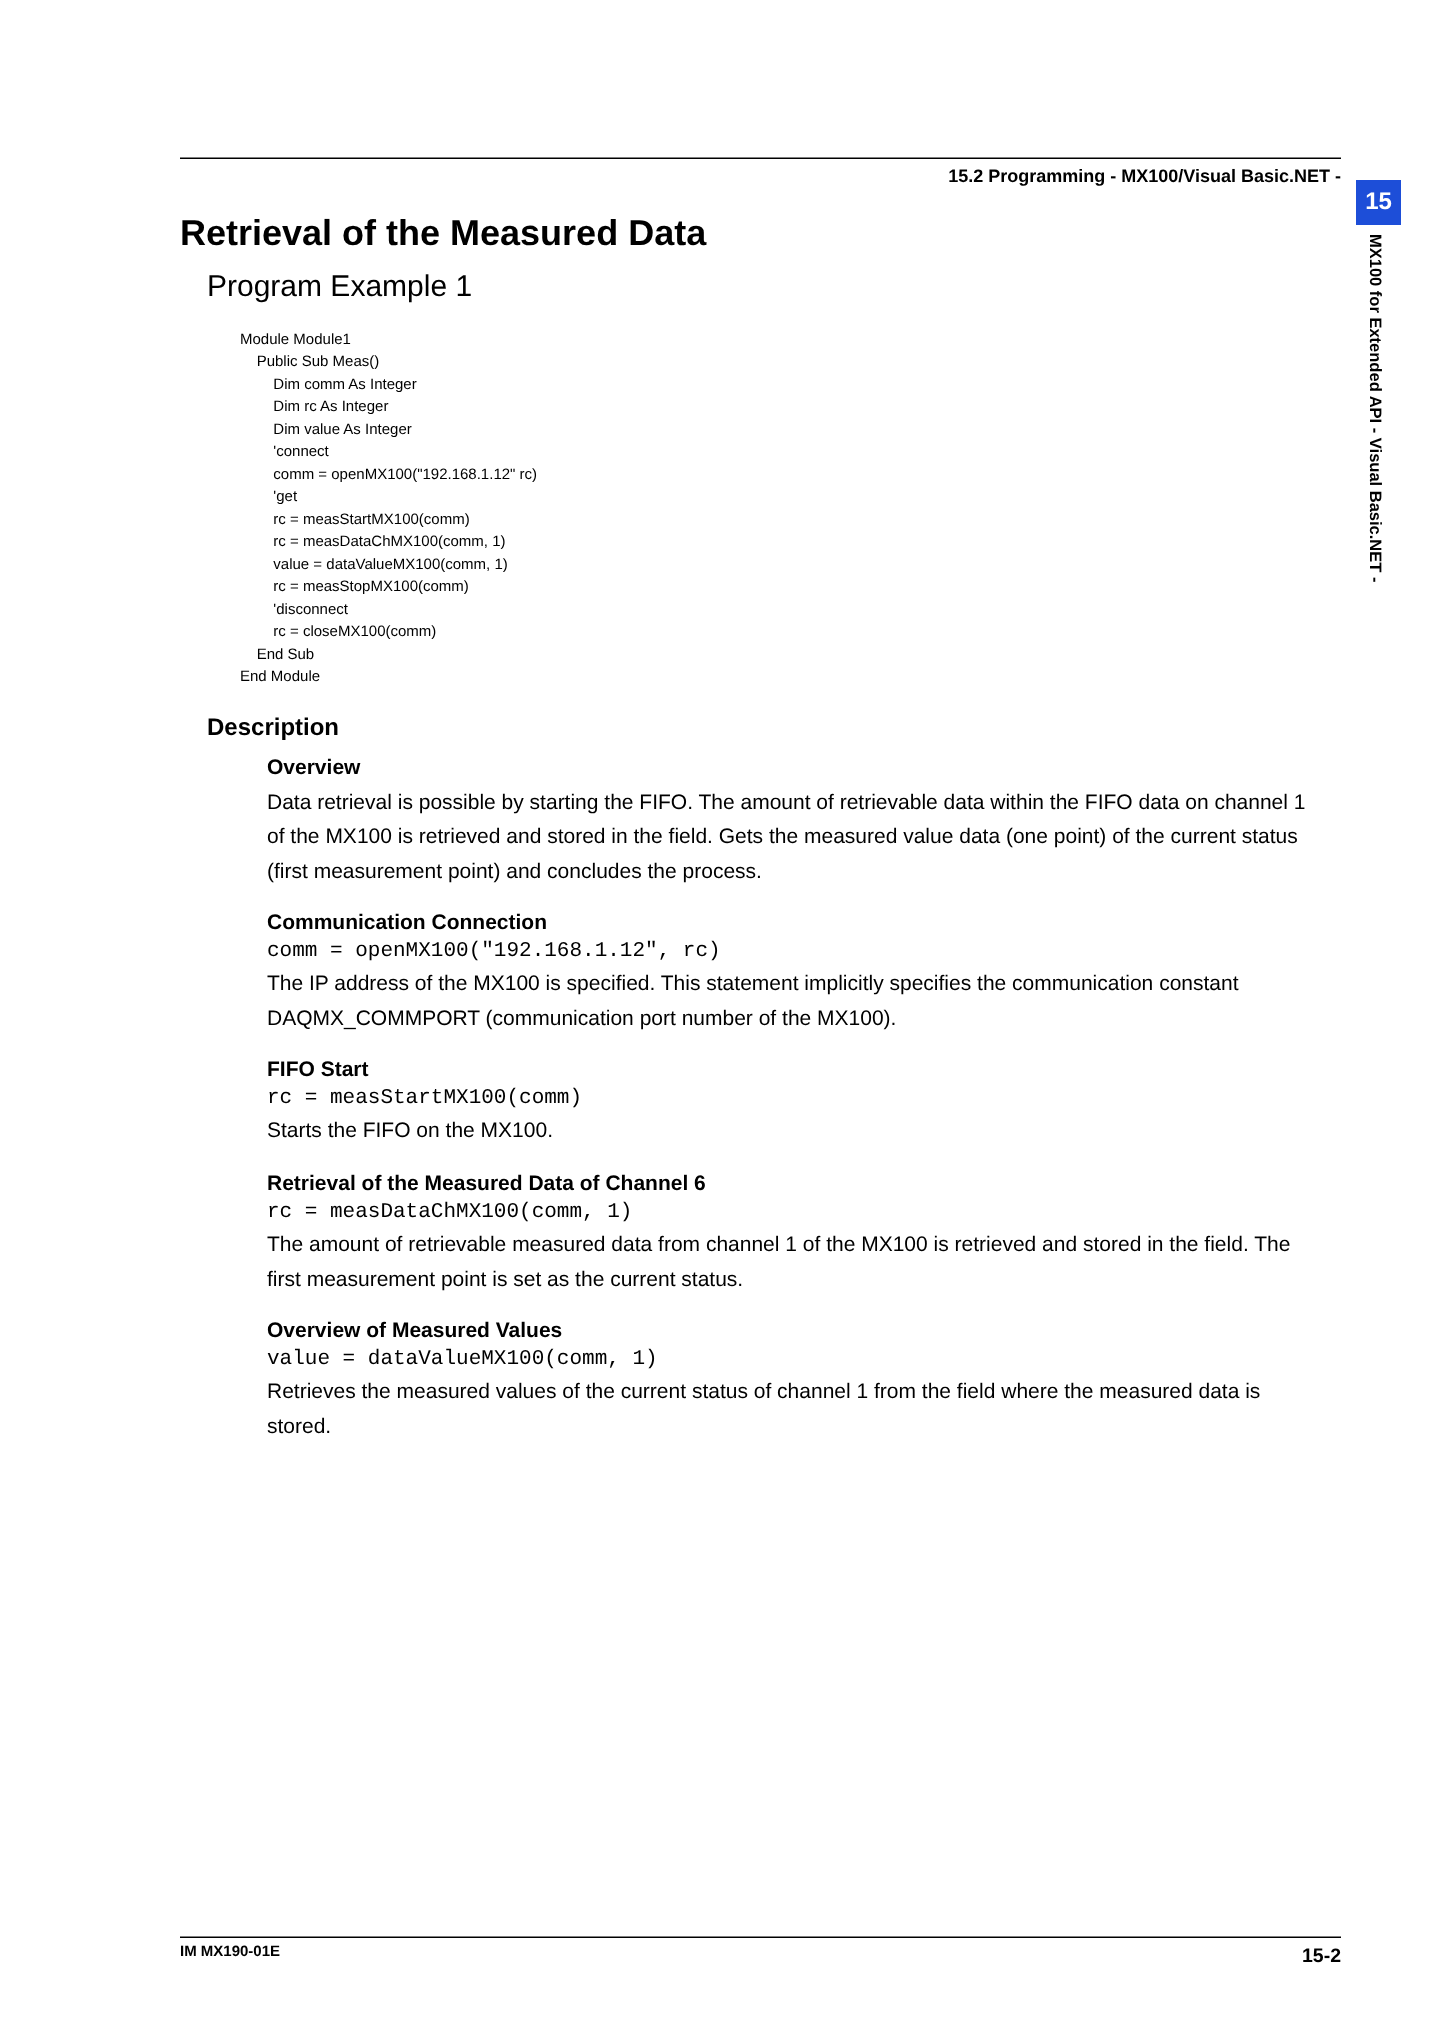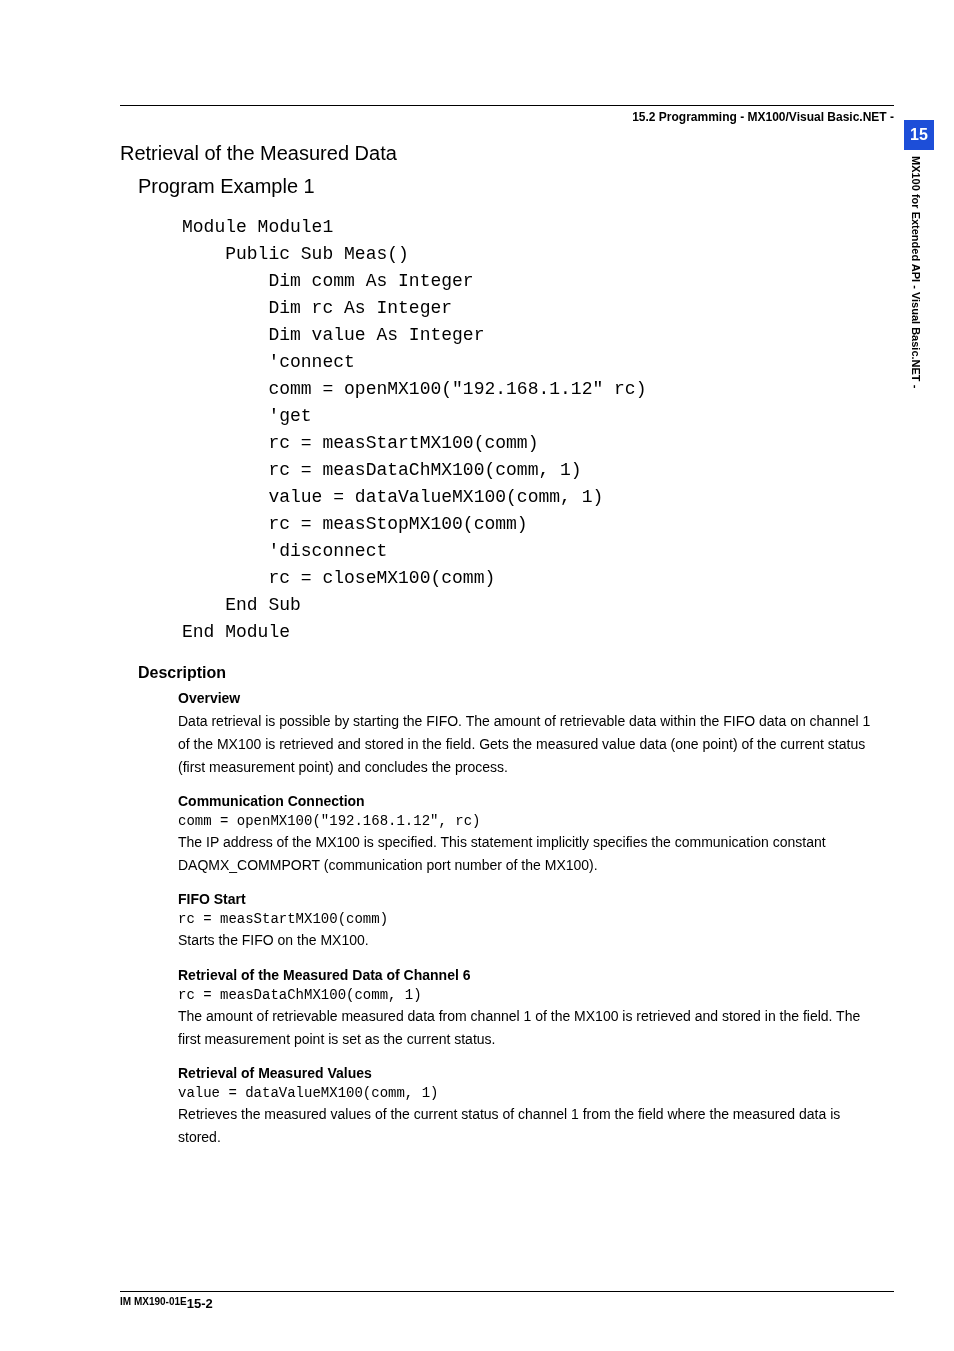--- a/index.html
+++ b/index.html
@@ -43,35 +43,35 @@
   }
   .side-tab-text {
     writing-mode: vertical-rl;
     text-orientation: mixed;
     font-size: 11px;
     font-weight: bold;
     margin-top: 6px;
     padding-left: 6px;
   }
   h2.section-title {
-    font-size: 20px;
-    font-weight: normal;
+    font-size: 24px;
+    font-weight: bold;
     margin-bottom: 10px;
   }
   h3.subsection-title {
     font-size: 20px;
     font-weight: normal;
     margin-left: 18px;
     margin-bottom: 16px;
   }
   pre.code {
-    font-family: Liberation Mono, monospace;
-    font-size: 18px;
+    font-family: Liberation Sans, sans-serif;
+    font-size: 10px;
     line-height: 1.5;
-    margin-left: 62px;
+    margin-left: 40px;
     margin-bottom: 18px;
     white-space: pre;
   }
   h3.desc-title {
     font-size: 16px;
     font-weight: bold;
     margin-left: 18px;
     margin-top: 10px;
     margin-bottom: 6px;
   }
@@ -100,20 +100,21 @@
     bottom: 40px;
     left: 120px;
     right: 60px;
   }
   .footer-line {
     border-top: 1.5px solid #000;
     margin-bottom: 4px;
   }
   .footer-row {
     display: flex;
+    justify-content: space-between;
     font-size: 10px;
     font-weight: bold;
   }
   .footer-right {
     font-size: 13px;
   }
 </style>
 </head>
 <body>
 
@@ -156,21 +157,21 @@
   <p class="body-text">The IP address of the MX100 is specified. This statement implicitly specifies the communication constant DAQMX_COMMPORT (communication port number of the MX100).</p>
 
   <h4 class="sub-head">FIFO Start</h4>
   <p class="code-line">rc = measStartMX100(comm)</p>
   <p class="body-text">Starts the FIFO on the MX100.</p>
 
   <h4 class="sub-head">Retrieval of the Measured Data of Channel 6</h4>
   <p class="code-line">rc = measDataChMX100(comm, 1)</p>
   <p class="body-text">The amount of retrievable measured data from channel 1 of the MX100 is retrieved and stored in the field. The first measurement point is set as the current status.</p>
 
-  <h4 class="sub-head">Retrieval of Measured Values</h4>
+  <h4 class="sub-head">Overview of Measured Values</h4>
   <p class="code-line">value = dataValueMX100(comm, 1)</p>
   <p class="body-text">Retrieves the measured values of the current status of channel 1 from the field where the measured data is stored.</p>
 
   <div class="footer">
     <div class="footer-line"></div>
     <div class="footer-row">
       <span>IM MX190-01E</span>
       <span class="footer-right">15-2</span>
     </div>
   </div>

